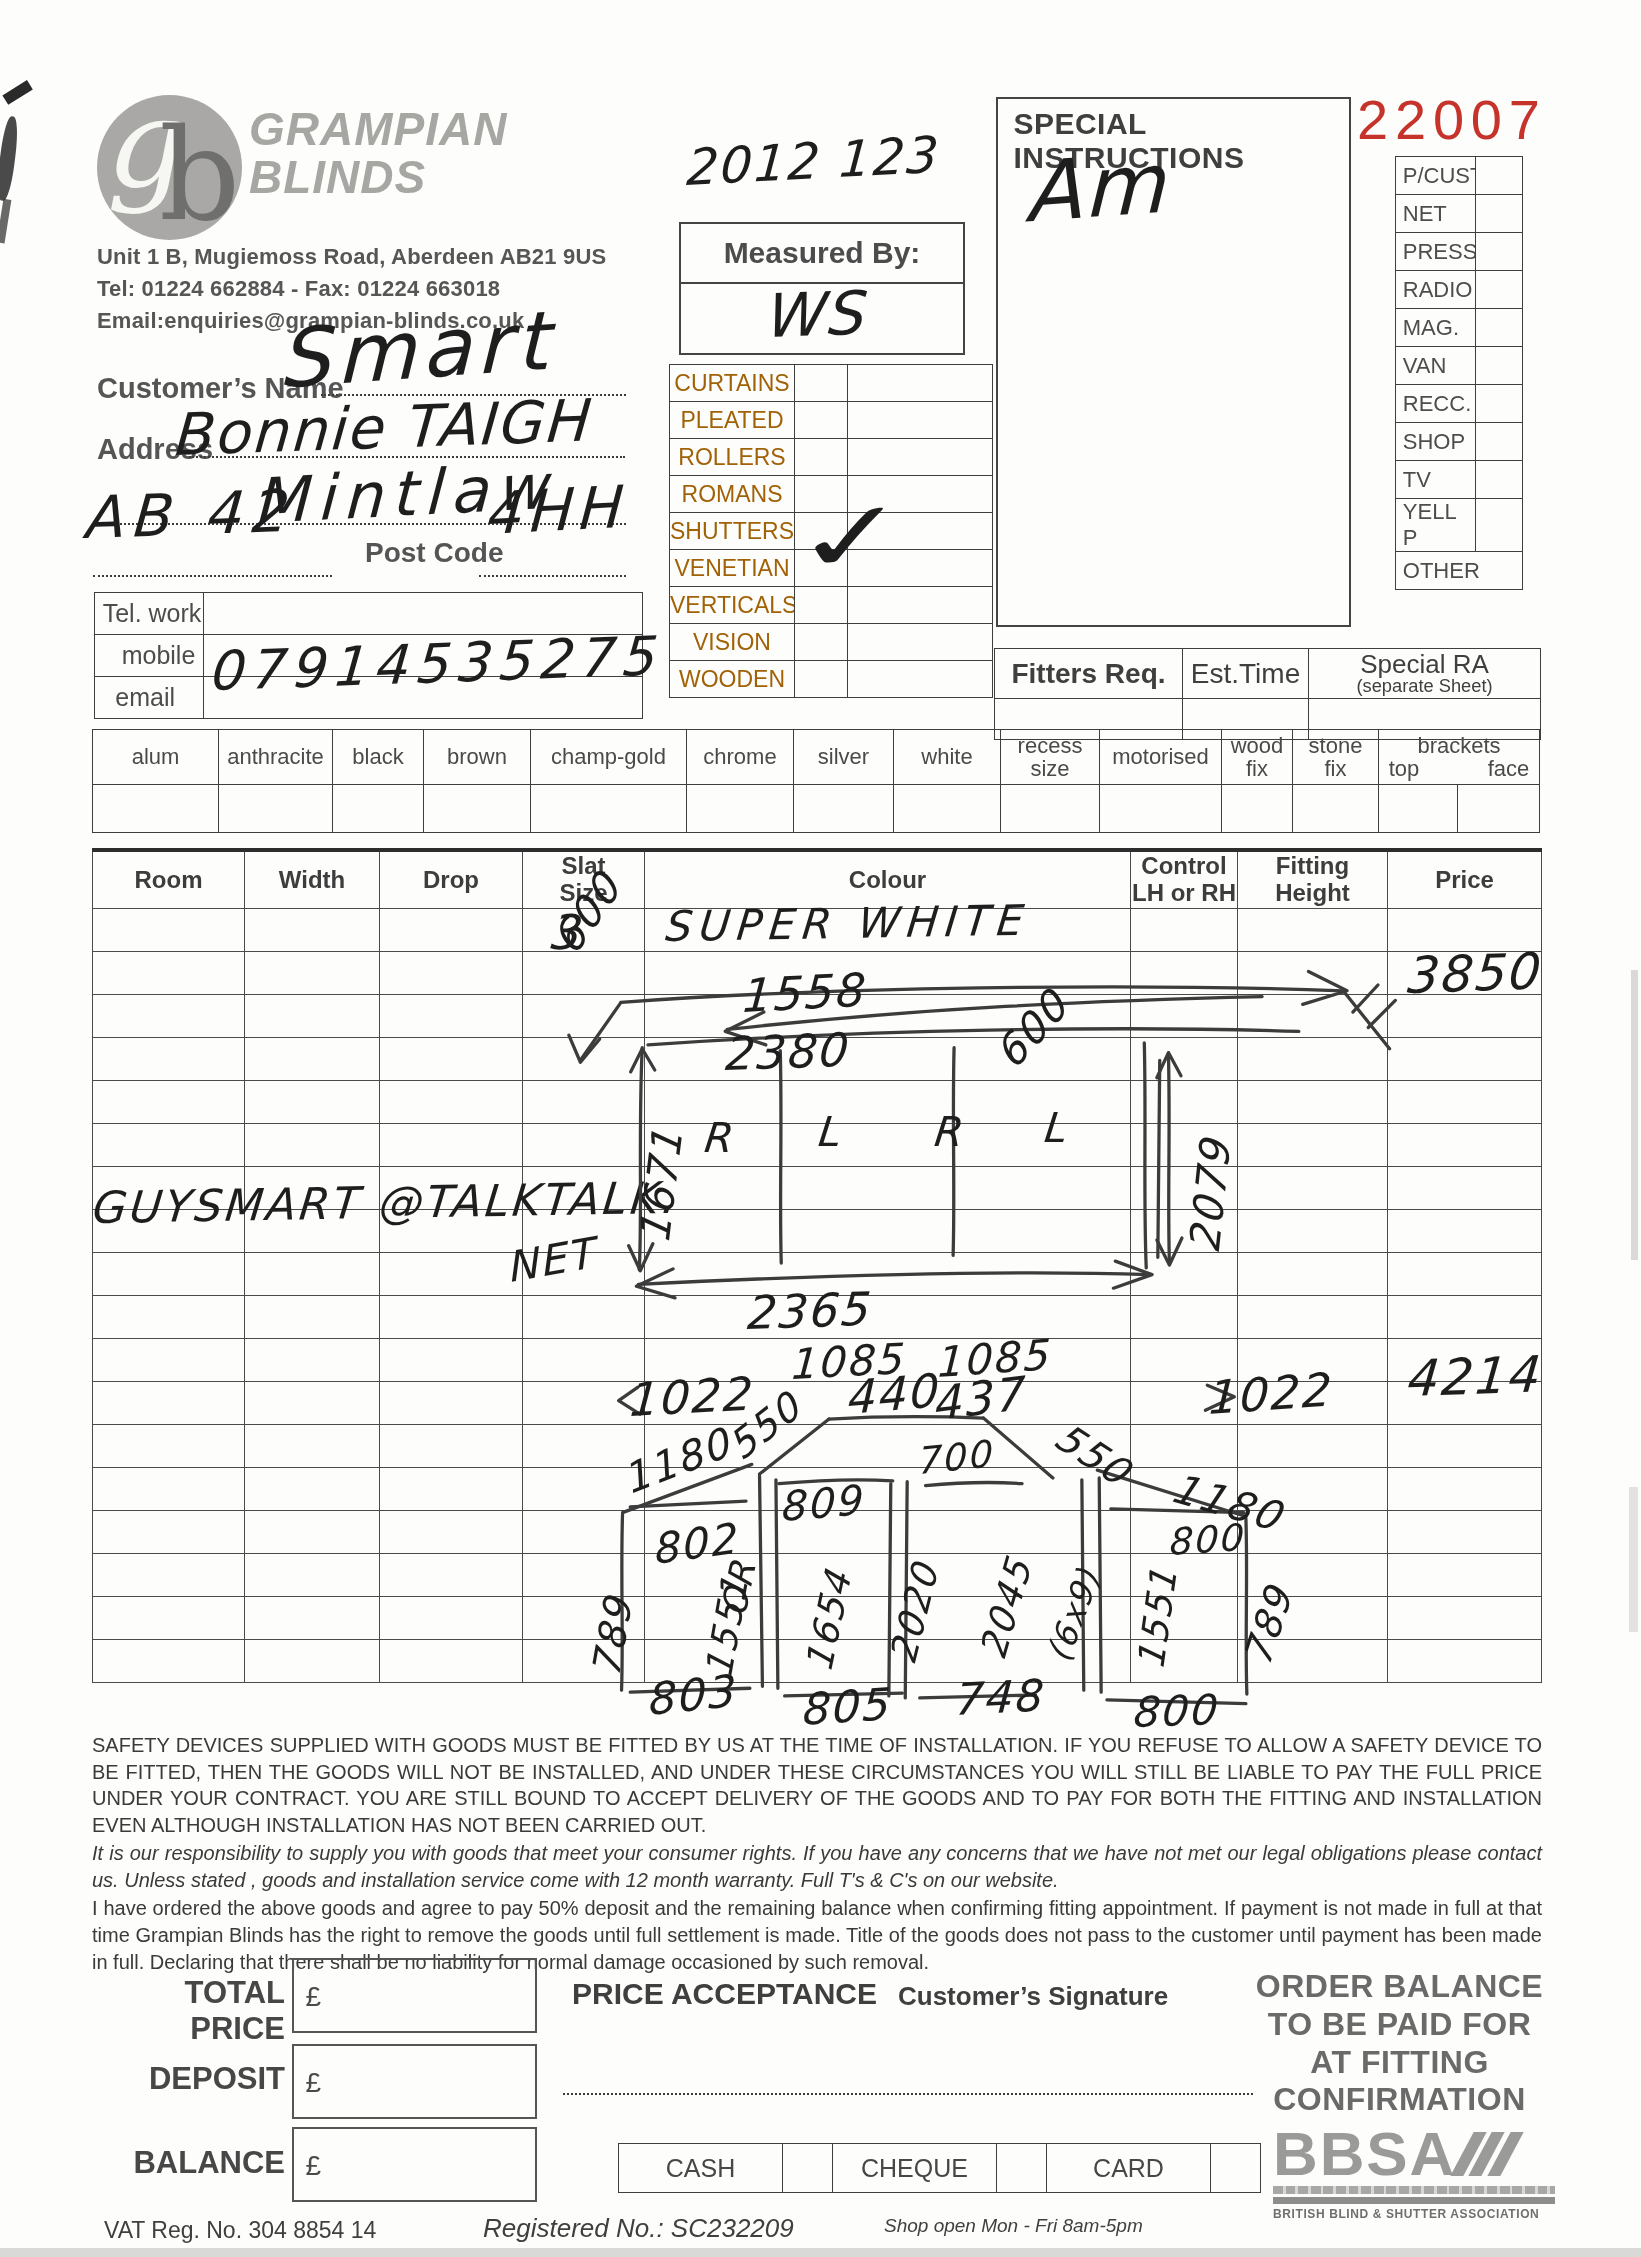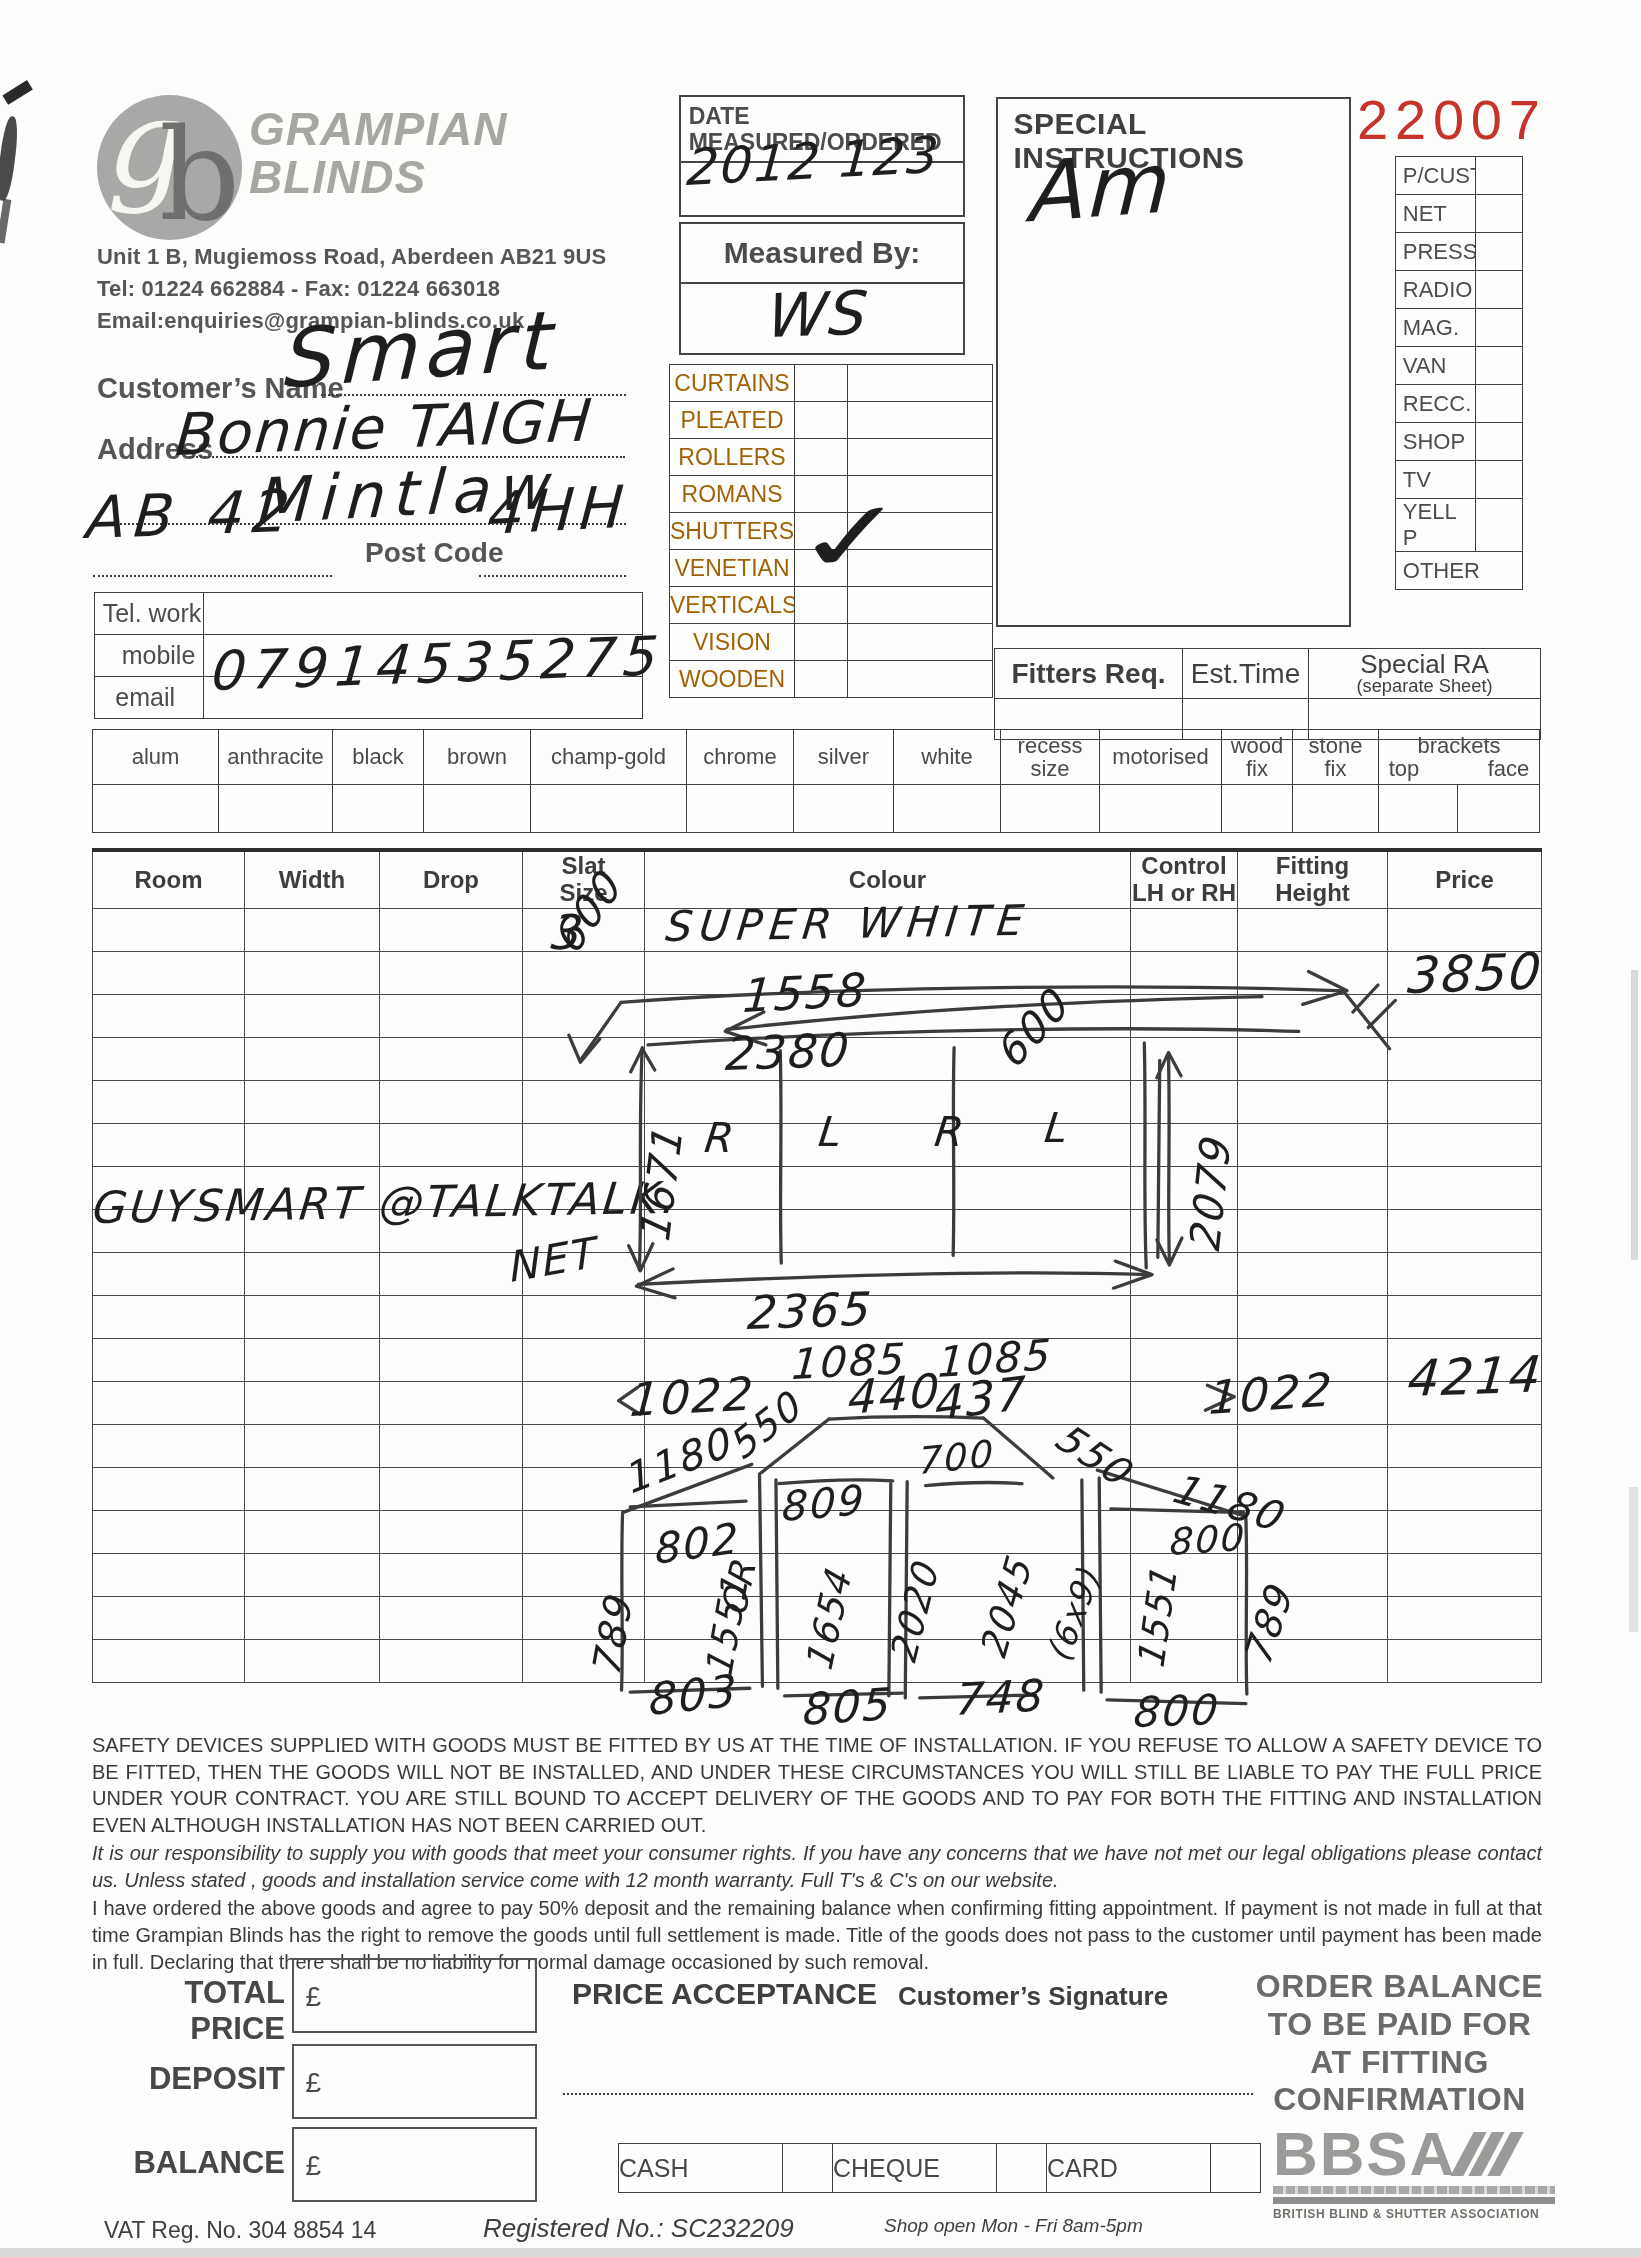--- a/index.html
+++ b/index.html
@@ -44,21 +44,21 @@
   .maintab td,.maintab th{border:1.4px solid #4a4a4a;}
   .maintab thead th{font-size:24px;font-weight:bold;color:#3d3d3d;text-align:center;line-height:1.1;}
   .maintab tbody td{height:42px;}
   
   .terms p{margin:0 0 1.9px 0;font-size:20px;line-height:1.33;text-align:justify;color:#3a3a3a;}
   .terms .it{font-style:italic;}
   
   .paylab{position:absolute;font-size:31px;font-weight:bold;color:#474747;width:193px;text-align:right;}
   .paybox{position:absolute;border:2.9px solid #555;width:241px;height:71px;}
   .pound{position:absolute;left:11.6px;top:21px;font-size:28px;color:#4a4a4a;}
-  .paytab td{height:48px;font-size:25px;color:#474747;}
+  .paytab td{height:48px;font-size:25px;color:#474747;text-align:center;}
   .orderbal{position:absolute;left:1247px;top:1968px;width:305px;text-align:center;
             font-size:32px;font-weight:bold;color:#6a6a6a;line-height:1.18;letter-spacing:0.5px;}
   
   .bbsa-word{font-size:62px;font-weight:bold;color:#9a9a98;letter-spacing:1.9px;line-height:0.9;}
   .slash{display:inline-block;width:12.6px;height:44px;background:#9a9a98;transform:skewX(-28deg);
          margin-left:5.8px;}
   .bbsa-bar1{height:8.7px;background:repeating-linear-gradient(90deg,#a8a8a6 0 9.7px,#d8d8d6 9.7px 12.6px);margin-top:3.9px;}
   .bbsa-bar2{height:6.8px;background:#8d8d8b;margin-top:2.9px;}
   .bbsa-sub{font-size:12px;font-weight:bold;color:#6f6f6d;letter-spacing:0.6px;margin-top:2.9px;}
   .footline{position:absolute;font-size:23px;color:#3f3f3f;}
@@ -79,26 +79,20 @@
     <span class="logo-b">b</span>
   </div>
   <div class="brandname">
     <div>GRAMPIAN</div>
     <div>BLINDS</div>
   </div>
   <div class="addrline" style="left:97px;top:244px;">Unit 1 B, Mugiemoss Road, Aberdeen AB21 9US</div>
   <div class="addrline" style="left:97px;top:276px;">Tel: 01224 662884   -   Fax: 01224 663018</div>
   <div class="addrline" style="left:97px;top:308px;">Email:enquiries@grampian-blinds.co.uk</div>
 
-  <div class="metabox" style="left:679px;top:95px;width:282px;height:118px;">
-    <div class="datelabel" style="border-bottom:2.9px solid #444;height:58px;">
-      <div>DATE</div>
-      <div>MEASURED/ORDERED</div>
-    </div>
-  </div>
   <span class="hw" style="left:687px;top:143px;font-size:50px;--rot:-3deg;">2012 123</span>
 
   <div class="metabox" style="left:679px;top:222px;width:282px;height:129px;">
     <div class="measlabel" style="border-bottom:2.9px solid #444;height:46px;">Measured By:</div>
   </div>
   <span class="hw" style="left:768px;top:286px;font-size:60px;--rot:-2deg;">WS</span>
 
   <div class="metabox" style="left:996px;top:97px;width:351px;height:526px;">
     <div class="silabel">SPECIAL INSTRUCTIONS</div>
   </div>

